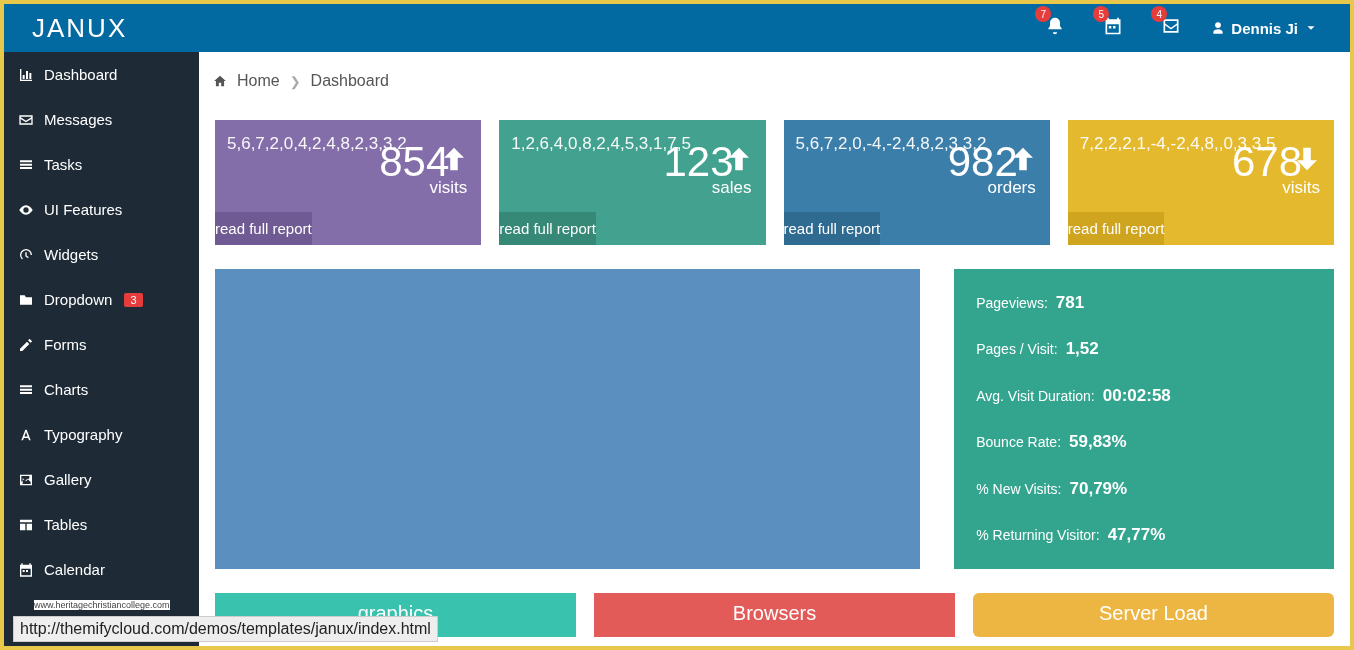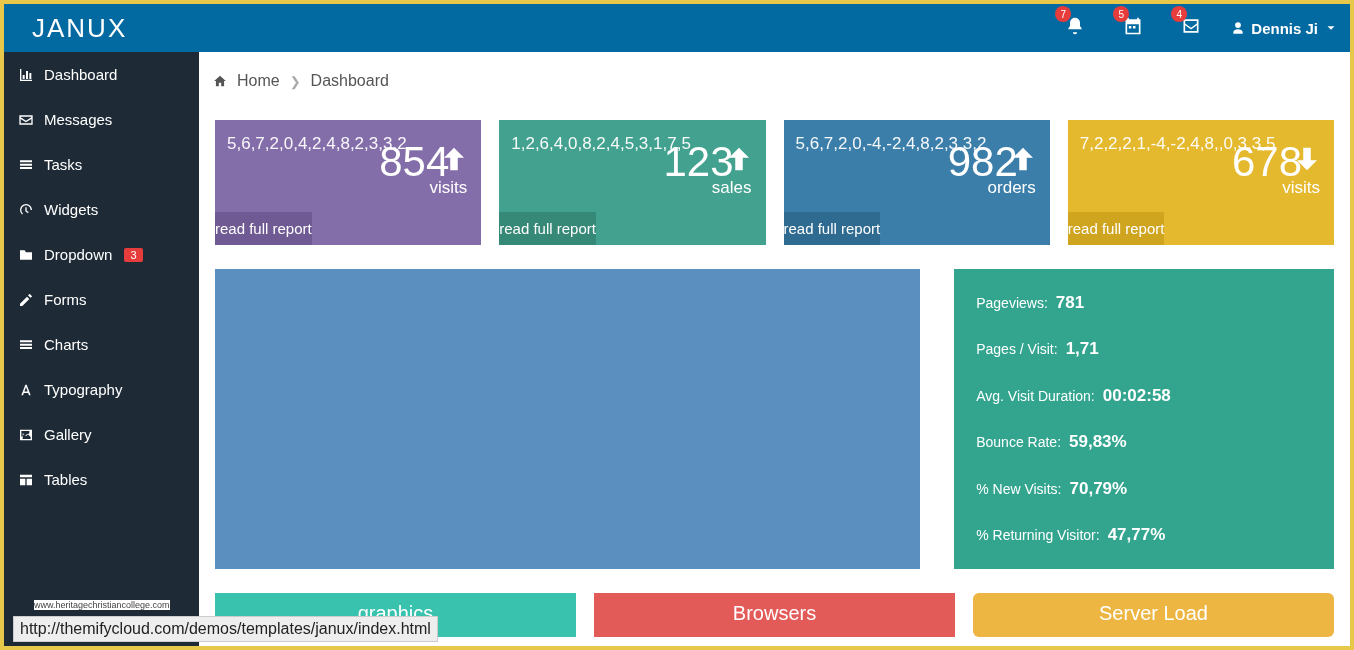--- a/index.html
+++ b/index.html
@@ -6,21 +6,21 @@
 body { background: #f0f0f0; border: 4px solid #e8c84a; width: 1354px; height: 650px; overflow: hidden; position: relative; }
 
 
 .header { height: 48px; background: #0369a1; display: flex; align-items: center; color: #fff; }
 .brand { font-size: 26px; font-weight: 300; letter-spacing: 2px; padding: 0 28px; }
 .header-spacer { flex: 1; }
 .header-icons { display: flex; align-items: center; gap: 38px; padding-right: 30px; }
 .header-icon { position: relative; cursor: pointer; }
 .header-icon svg { width: 20px; height: 20px; fill: #fff; }
 .badge-notif { position: absolute; top: -10px; left: -10px; background: #e73c3c; color: #fff; font-size: 10px; width: 16px; height: 16px; border-radius: 50%; display: flex; align-items: center; justify-content: center; }
-.user-menu { display: flex; align-items: center; gap: 6px; color: #fff; font-size: 15px; font-weight: 600; cursor: pointer; padding-right: 12px; }
+.user-menu { display: flex; align-items: center; gap: 6px; color: #fff; font-size: 15px; font-weight: 600; cursor: pointer; padding-right: 32px; }
 .user-menu svg { width: 14px; height: 14px; fill: #fff; }
 
 
 .main-wrap { display: flex; height: calc(100% - 48px); }
 .sidebar { width: 195px; background: #1e2a36; color: #fff; overflow-y: auto; }
 .sidebar-item { display: flex; align-items: center; gap: 10px; padding: 14px 14px; font-size: 15px; cursor: pointer; }
 .sidebar-item svg { width: 16px; height: 16px; fill: #fff; flex-shrink: 0; }
 .sidebar-badge { background: #e73c3c; color: #fff; font-size: 11px; padding: 1px 6px; border-radius: 2px; margin-left: 2px; }
 
 .content { flex: 1; background: #fff; overflow-y: auto; padding: 20px 16px 0 16px; position: relative; }
@@ -177,20 +177,26 @@
         <span>Messages</span>
       </div>
       <div class="sidebar-item">
         <svg>
           <use href="#i-list"></use>
         </svg>
         <span>Tasks</span>
       </div>
       <div class="sidebar-item">
         <svg>
+          <use href="#i-eye"></use>
+        </svg>
+        <span>UI Features</span>
+      </div>
+      <div class="sidebar-item">
+        <svg>
           <use href="#i-dashboard"></use>
         </svg>
         <span>Widgets</span>
       </div>
       <div class="sidebar-item">
         <svg>
           <use href="#i-folder"></use>
         </svg>
         <span>Dropdown</span>
         <span class="sidebar-badge">3</span>
@@ -217,20 +223,26 @@
         <svg>
           <use href="#i-image"></use>
         </svg>
         <span>Gallery</span>
       </div>
       <div class="sidebar-item">
         <svg>
           <use href="#i-table"></use>
         </svg>
         <span>Tables</span>
+      </div>
+      <div class="sidebar-item">
+        <svg>
+          <use href="#i-calendar"></use>
+        </svg>
+        <span>Calendar</span>
       </div>
     </div>
 
   <div class="content">
     <div class="breadcrumb">
       <svg>
           <use href="#i-home"></use>
         </svg>
       <a style="color:#555;text-decoration:none">Home</a>
       <span class="sep">❯</span>
@@ -278,21 +290,21 @@
 
     <div class="mid-row">
       <div class="big-chart"></div>
       <div class="stats-panel" id="metrics-panel">
           <div class="stat-line">
             <span>Pageviews:</span> 
             <span class="val">781</span>
           </div>
           <div class="stat-line">
             <span>Pages / Visit:</span> 
-            <span class="val">1,71</span>
+            <span class="val">1,52</span>
           </div>
           <div class="stat-line">
             <span>Avg. Visit Duration:</span> 
             <span class="val">00:02:58</span>
           </div>
           <div class="stat-line">
             <span>Bounce Rate:</span> 
             <span class="val">59,83%</span>
           </div>
           <div class="stat-line">

